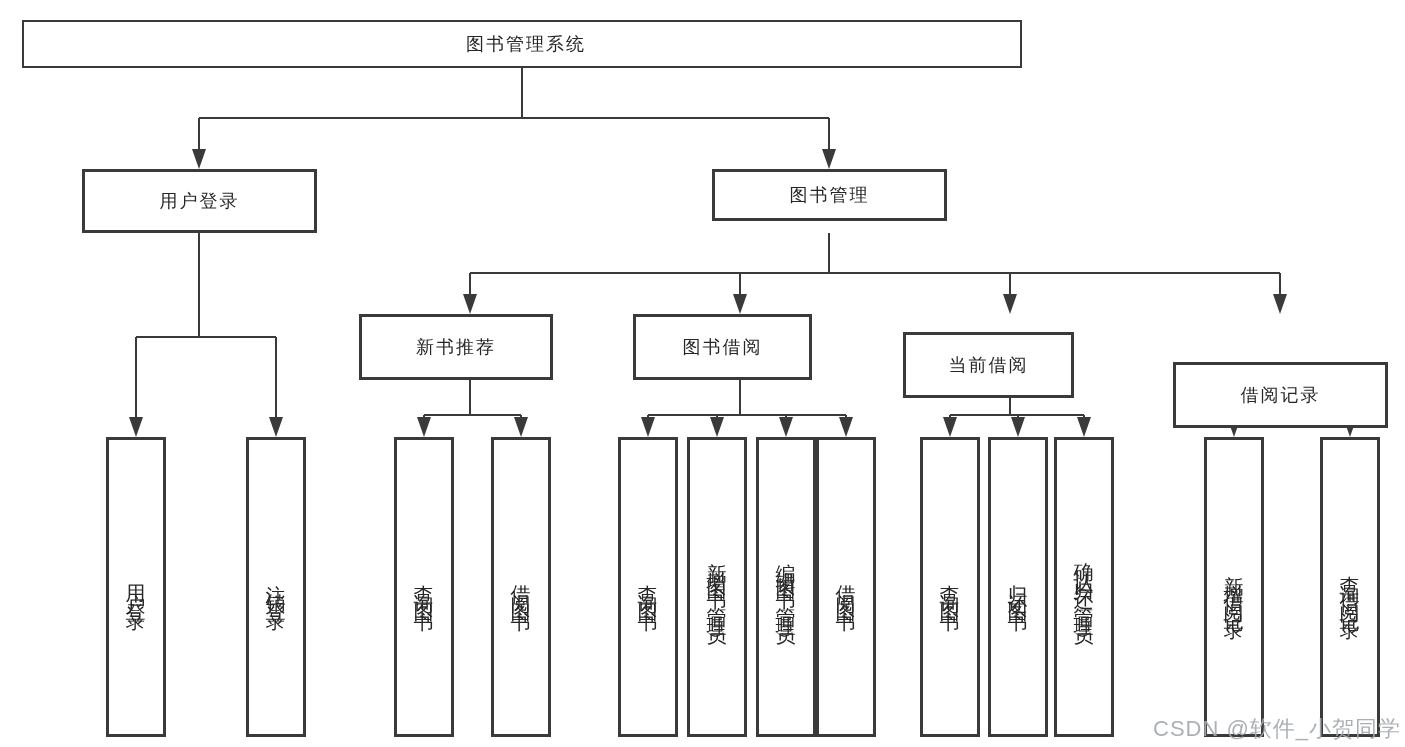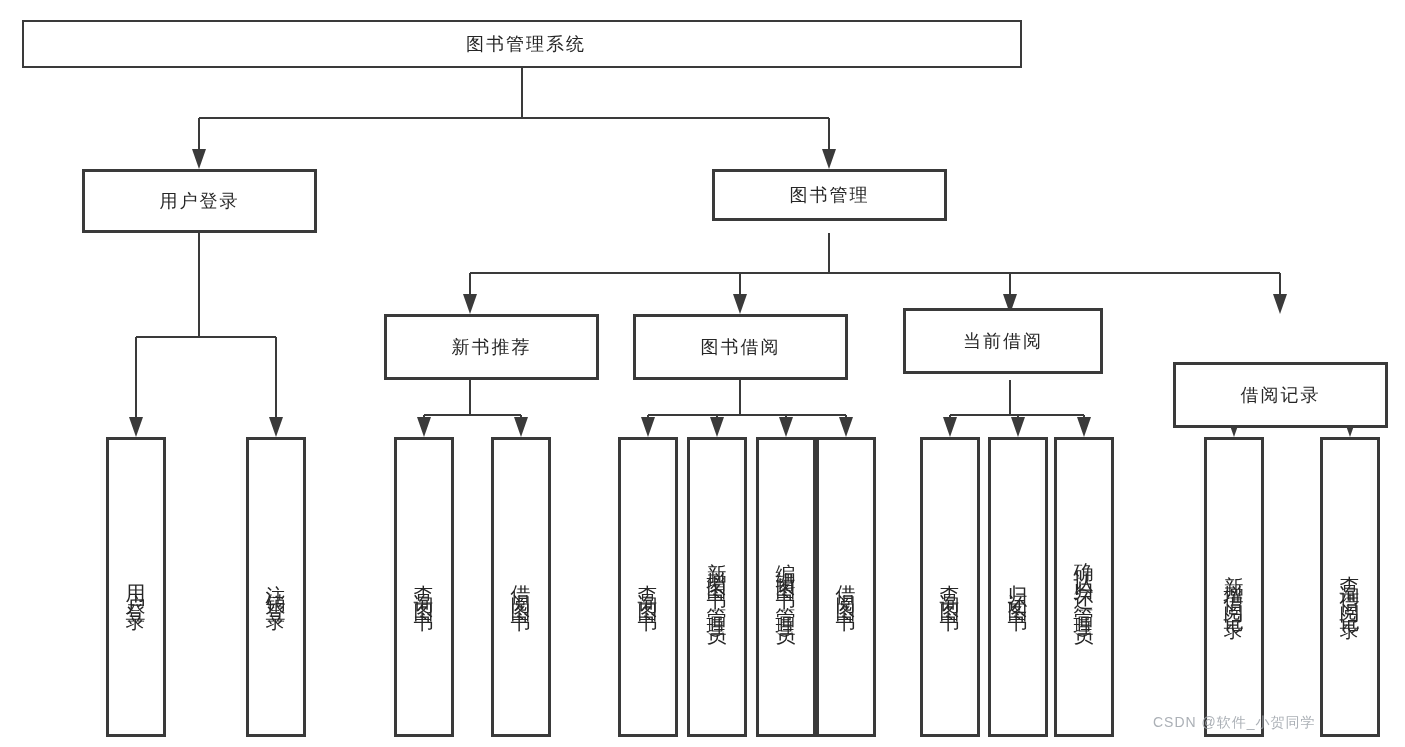--- a/index.html
+++ b/index.html
@@ -44,21 +44,21 @@
     font-size: 20px;
     letter-spacing: 9px;
     line-height: 1;
     text-align: center;
   }
   .watermark {
     position: absolute;
     left: 1153px;
     top: 714px;
     z-index: 10;
-    font-size: 14px;
+    font-size: 22px;
     color: rgba(164, 169, 176, 0.92);
     letter-spacing: 1px;
     white-space: nowrap;
   }
   svg .stem { stroke: #3a3a3a; stroke-width: 2; fill: none; }
   svg .head { fill: #3a3a3a; stroke: none; }
 </style>
 </head>
 <body>
 
@@ -98,23 +98,23 @@
     <path class="stem" d="M1280 380 V415 M1234 415 H1350 M1234 415 V419 M1350 415 V419"></path>
     <polygon class="head" points="1227,417 1241,417 1234,437"></polygon>
     <polygon class="head" points="1343,417 1357,417 1350,437"></polygon>
   </svg>
 
   <div class="node hbox rootbox" style="left:22px; top:20px; width:1000px; height:48px;padding-left:8px;">图书管理系统</div>
 
   <div class="node hbox" style="left:82px; top:169px; width:235px; height:64px;">用户登录</div>
   <div class="node hbox" style="left:712px; top:169px; width:235px; height:52px;">图书管理</div>
 
-  <div class="node hbox" style="left:384px; top:314px; width:215px; height:66px;text-align:center;">新书推荐</div>
-  <div class="node hbox" style="left:633px; top:314px; width:215px; height:66px;">图书借阅</div>
-  <div class="node hbox" style="left:903px; top:308px; width:200px; height:66px;">当前借阅</div>
+  <div class="node hbox" style="left:359px; top:314px; width:194px; height:66px;text-align:center;">新书推荐</div>
+  <div class="node hbox" style="left:633px; top:314px; width:179px; height:66px;">图书借阅</div>
+  <div class="node hbox" style="left:903px; top:332px; width:171px; height:66px;">当前借阅</div>
   <div class="node hbox" style="left:1173px; top:314px; width:215px; height:66px;margin-top:48px;">借阅记录</div>
 
   <div class="node vbox" style="left:106px;">用户登录</div>
   <div class="node vbox" style="left:246px;">注销登录</div>
 
   <div class="node vbox" style="left:394px;">查询图书</div>
   <div class="node vbox" style="left:491px;">借阅图书</div>
 
   <div class="node vbox" style="left:618px;">查询图书</div>
   <div class="node vbox" style="left:687px;">新增图书（管理员）</div>

